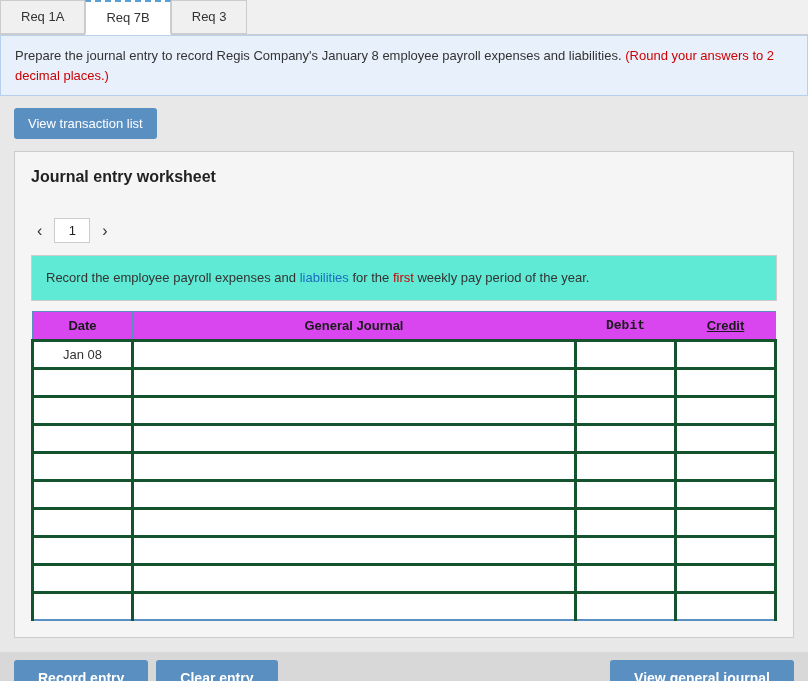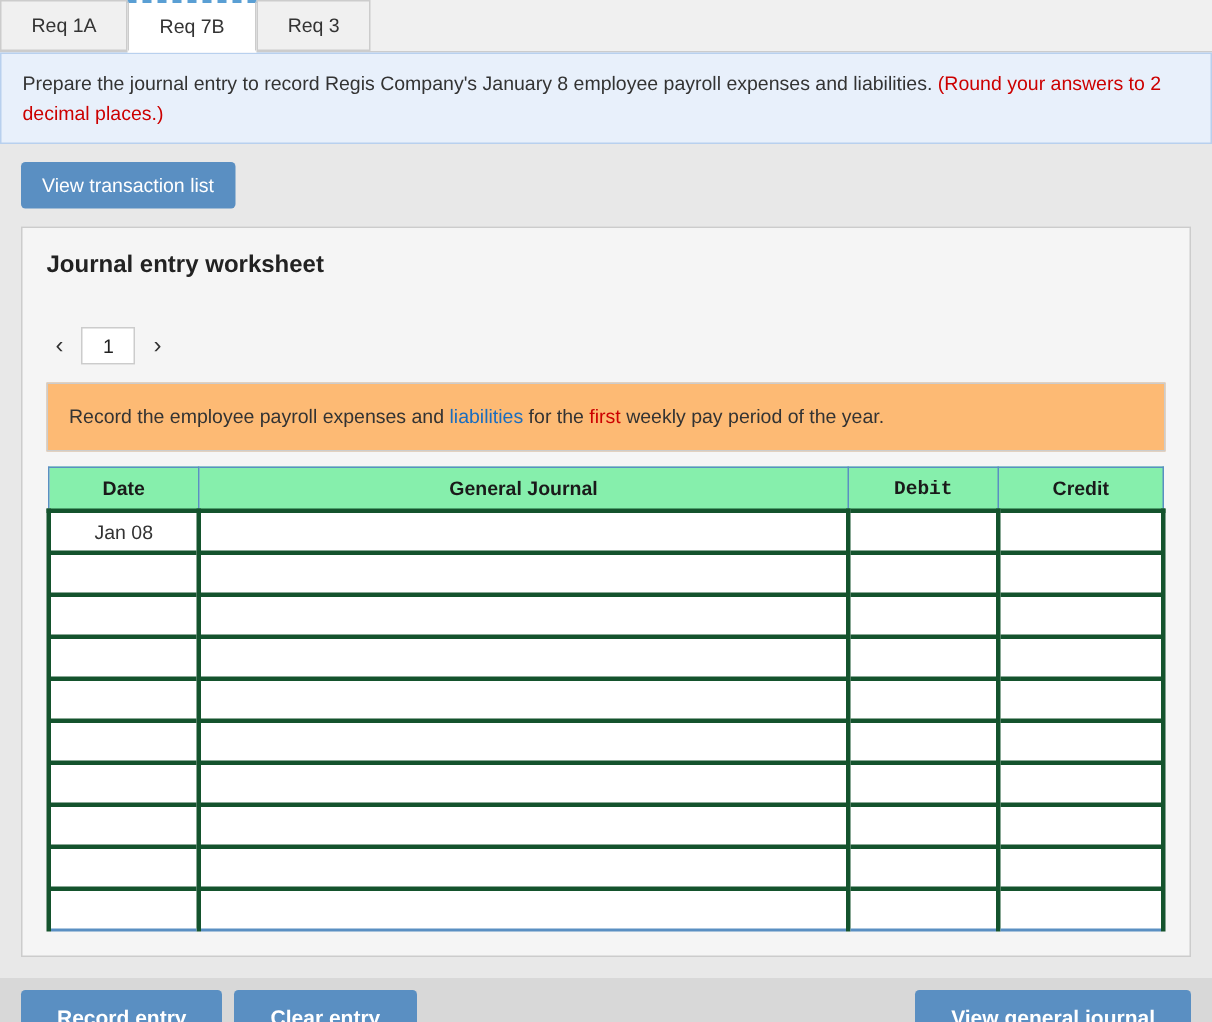--- a/index.html
+++ b/index.html
@@ -84,21 +84,21 @@
       background: #fff;
       padding: 4px 12px;
       font-size: 13px;
       min-width: 36px;
       text-align: center;
     }
 
     
     .entry-instruction {
       border: 1px solid #ccc;
-      background: #fdba74;
+      background: #5eead4;
       padding: 12px 14px;
       margin-bottom: 10px;
       font-size: 13px;
       line-height: 1.5;
       color: #333;
     }
     .entry-instruction .highlight-liabilities { color: #1a6dbf; }
     .entry-instruction .highlight-first { color: #cc0000; }
 
     
@@ -108,21 +108,21 @@
       margin-bottom: 8px;
     }
 
     
     .journal-table {
       width: 100%;
       border-collapse: collapse;
       border: 1px solid #888;
     }
     .journal-table th {
-      background: #86efac;
+      background: #d946ef;
       color: #1a1a1a;
       text-align: center;
       padding: 6px 9px;
       font-weight: bold;
       font-size: 13px;
       border: 1px solid #5a8fc2;
     }
     .journal-table td {
       background: #fff;
       border: 3px solid #14532d;
@@ -204,21 +204,21 @@
     Record the employee payroll expenses and <span class="highlight-liabilities">liabilities</span> for the <span class="highlight-first">first</span> weekly pay period of the year.
   </div>
 
 
   <table class="journal-table">
     <thead>
       <tr>
         <th style="width:100px;">Date</th>
         <th>General Journal</th>
         <th style="width:100px;font-family:Liberation Mono, monospace;">Debit</th>
-        <th style="width:110px;">Credit</th>
+        <th style="width:100px;text-decoration:underline;">Credit</th>
       </tr>
     </thead>
     <tbody id="journal-tbody">
     <tr class="data-row">
           <td class="date-cell">Jan 08</td>
           <td><input type="text" style=""></td>
           <td><input type="text" style=""></td>
           <td><input type="text" style=""></td>
         </tr>
         <tr class="data-row">

